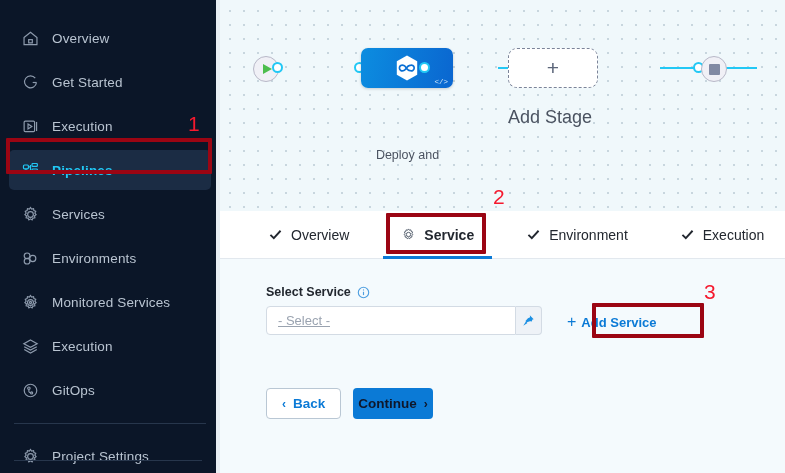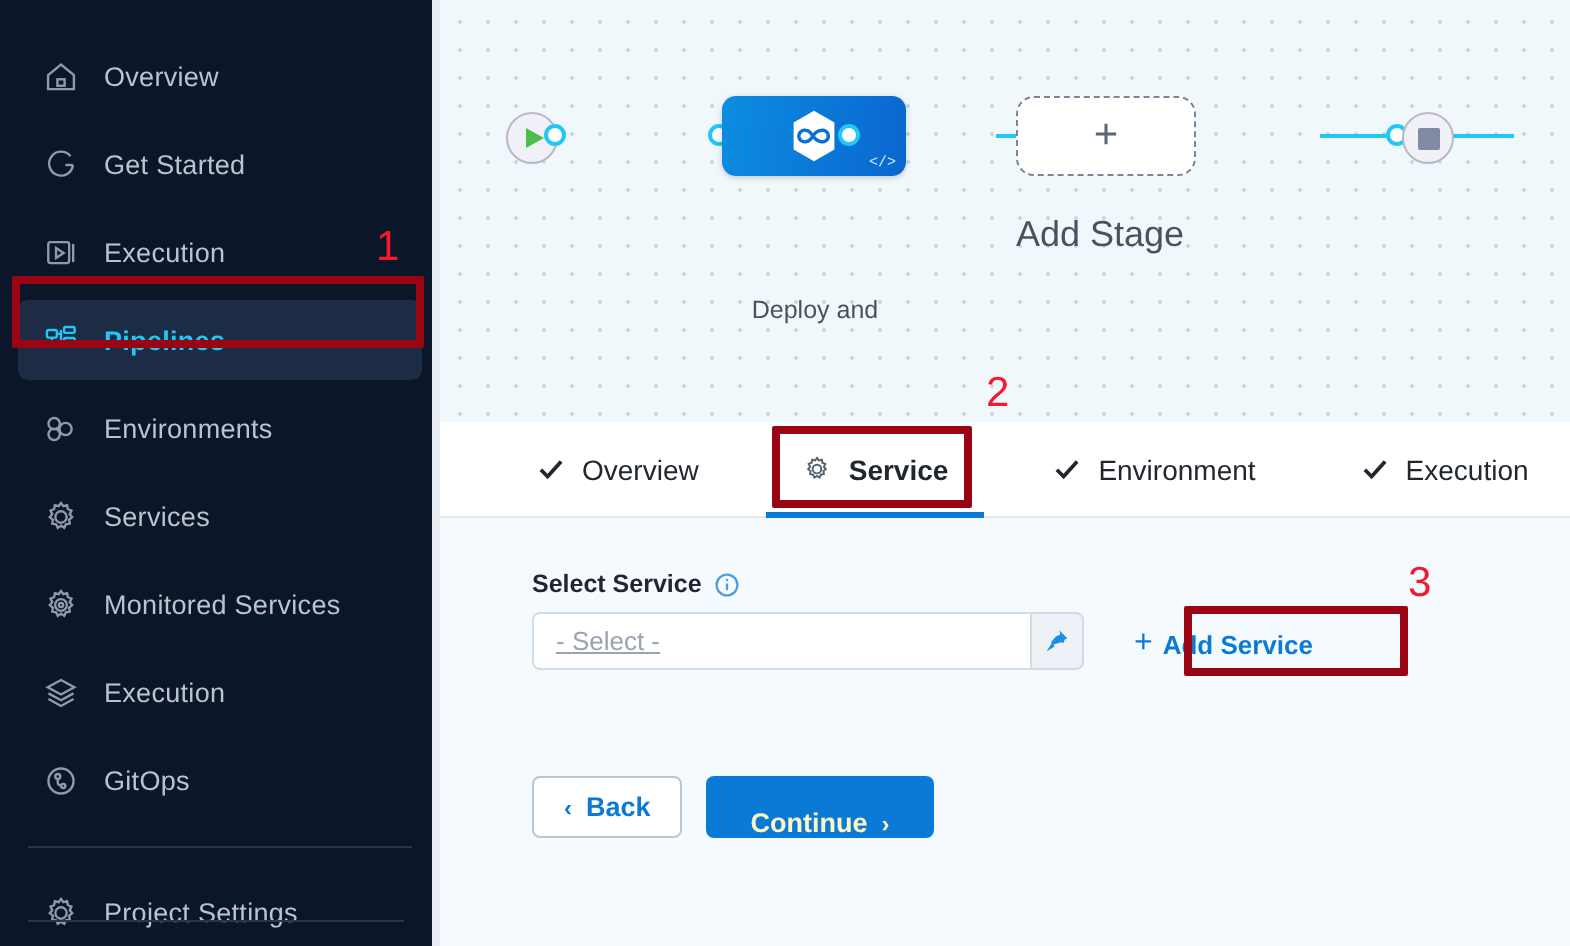--- a/index.html
+++ b/index.html
@@ -167,21 +167,21 @@
     display: flex; align-items: center; gap: 5px;
   }
   .add-service .pl { font-size: 16px; font-weight: 400; line-height: 1; }
 
   .btn-row { display: flex; gap: 12px; margin-top: 53px; }
   .btn {
     height: 31px; border-radius: 4px; display: flex; align-items: center;
     gap: 7px; padding: 0 15px; font-size: 13.5px; font-weight: bold; cursor: pointer;
   }
   .btn-back { background: #fff; border: 1px solid #b9c7d4; color: #0b7ad6; }
-  .btn-cont { background: #0b7ad6; color: #fef9c3; padding: 0 22px; align-items: flex-end; }
+  .btn-cont { background: #0b7ad6; color: #0f172a; padding: 0 5px; }
   .chev { font-size: 12px; font-weight: bold; }
 
   
   .hl {
     position: absolute; border: 4px solid #9b0513; border-radius: 1px;
     pointer-events: none; z-index: 40;
   }
   .hl-1 { left: 6px;   top: 138px; width: 206px; height: 36px; }
   .hl-2 { left: 386px; top: 213px; width: 100px; height: 41px; }
   .hl-3 { left: 592px; top: 303px; width: 112px; height: 35px; }
@@ -240,36 +240,36 @@
             <path d="M7.8 6.2h2.2V4.2M7.8 6.2h2.2V10"></path>
             <path d="M5.2 8.2v4.6h3"></path>
           </svg>
       </span>
       <span>Pipelines</span>
     </div>
 
     <div class="nav-item">
       <span class="nav-icon">
         <svg viewBox="0 0 20 20">
+            <circle cx="10" cy="10" r="3"></circle>
+            <path d="M10 2.6l1.2 1.7 2-.5.4 2 1.9.8-.9 1.9 1.3 1.6-1.6 1.3.3 2-2 .4-.9 1.9-1.7-1.1-1.7 1.1-.9-1.9-2-.4.3-2-1.6-1.3 1.3-1.6-.9-1.9 1.9-.8.4-2 2 .5z"></path>
+          </svg>
+      </span>
+      <span>Services</span>
+    </div>
+
+    <div class="nav-item">
+      <span class="nav-icon">
+        <svg viewBox="0 0 20 20">
             <circle cx="6.4" cy="7.2" r="3"></circle>
             <circle cx="6.4" cy="12.8" r="3"></circle>
             <circle cx="12.4" cy="10" r="3.2"></circle>
           </svg>
       </span>
       <span>Environments</span>
-    </div>
-
-    <div class="nav-item">
-      <span class="nav-icon">
-        <svg viewBox="0 0 20 20">
-            <circle cx="10" cy="10" r="3"></circle>
-            <path d="M10 2.6l1.2 1.7 2-.5.4 2 1.9.8-.9 1.9 1.3 1.6-1.6 1.3.3 2-2 .4-.9 1.9-1.7-1.1-1.7 1.1-.9-1.9-2-.4.3-2-1.6-1.3 1.3-1.6-.9-1.9 1.9-.8.4-2 2 .5z"></path>
-          </svg>
-      </span>
-      <span>Services</span>
     </div>
 
     <div class="nav-item">
       <span class="nav-icon">
         <svg viewBox="0 0 20 20">
             <circle cx="10" cy="10" r="3.1"></circle>
             <circle cx="10" cy="10" r="1.1"></circle>
             <path d="M10 2.6l1.2 1.7 2-.5.4 2 1.9.8-.9 1.9 1.3 1.6-1.6 1.3.3 2-2 .4-.9 1.9-1.7-1.1-1.7 1.1-.9-1.9-2-.4.3-2-1.6-1.3 1.3-1.6-.9-1.9 1.9-.8.4-2 2 .5z"></path>
           </svg>
       </span>

